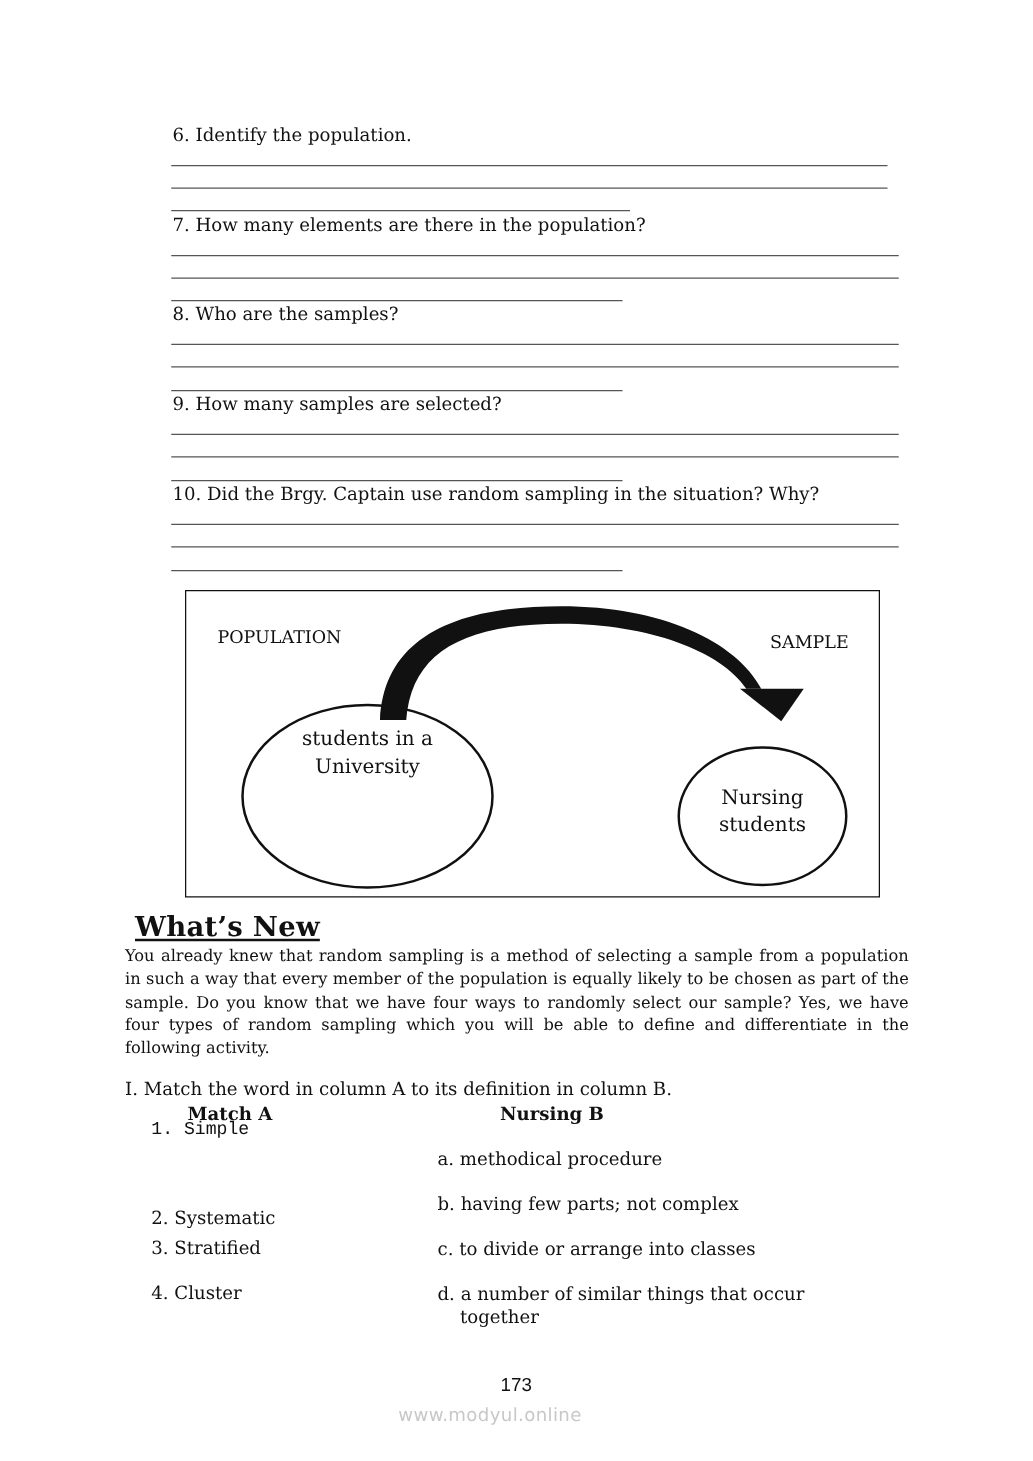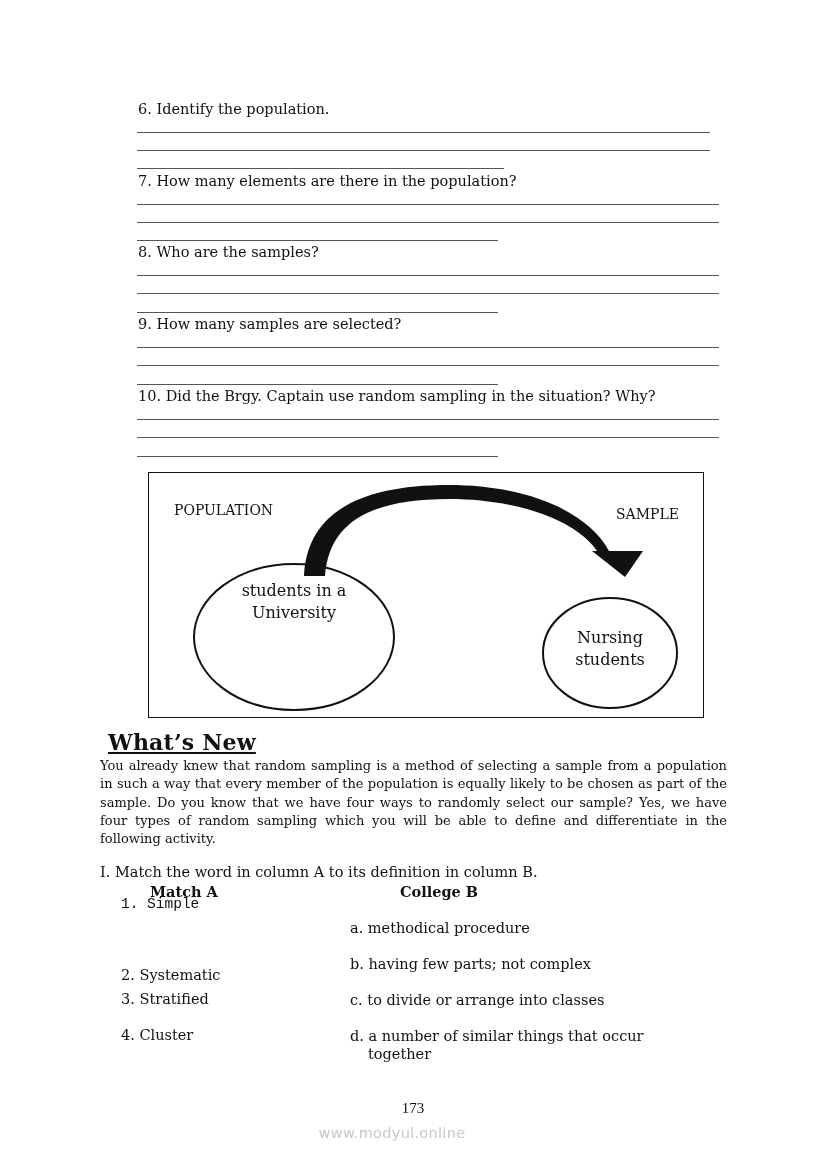--- a/index.html
+++ b/index.html
@@ -15,21 +15,21 @@
   .ctext { position: absolute; text-align: center; font-size: 16px; line-height: 21.5px; }
   .heading { position: absolute; left: 108px; top: 729px; font-size: 22px; font-weight: bold;
              text-decoration: underline; font-family: "DejaVu Serif", serif; letter-spacing: 0.2px; }
   .para { position: absolute; left: 100px; top: 757px; width: 627px; font-size: 13px;
           line-height: 18.3px; text-align: justify; }
   .instr { position: absolute; left: 100px; top: 864px; font-size: 14.5px; }
   .colhead { position: absolute; font-size: 14.5px; font-weight: bold; }
   .item { position: absolute; font-size: 14.5px; white-space: nowrap; }
   .defn { position: absolute; font-size: 14.5px; line-height: 18px; }
   .pagenum { position: absolute; left: 0; width: 826px; top: 1100px; text-align: center;
-             font-family: Liberation Serif, serif; font-size: 15px; color: #111; }
+             font-family: Liberation Sans, sans-serif; font-size: 15px; color: #111; }
   .watermark { position: absolute; left: 0; width: 784px; top: 1125px; text-align: center;
                font-family: "DejaVu Sans", sans-serif; font-size: 14.5px; color: #c8c8c8; letter-spacing: 0.3px; }
 </style>
 </head>
 <body>
 
 <div class="abs q" style="top:101px;">6. Identify the population.</div>
 <div class="line" style="top:132px; width:573px;"></div>
 <div class="line" style="top:150px; width:573px;"></div>
 <div class="line" style="top:168px; width:367px;"></div>
@@ -75,21 +75,21 @@
     <div>Nursing</div>
     <div>students</div>
   </div>
 </div>
 
 <div class="heading">What’s New</div>
 <div class="para">You already knew that random sampling is a method of selecting a sample from a population in such a way that every member of the population is equally likely to be chosen as part of the sample. Do you know that we have four ways to randomly select our sample? Yes, we have four types of random sampling which you will be able to define and differentiate in the following activity.</div>
 
 <div class="instr">I.  Match the word in column A to its definition in column B.</div>
 <div class="colhead" style="left:150px; top:883px;">Match A</div>
-<div class="colhead" style="left:400px; top:883px;">College B</div>
+<div class="colhead" style="left:400px; top:883px;">Nursing B</div>
 
 <div class="item" style="left:121px; top:896px;font-family:Liberation Mono, monospace;">1. Simple</div>
 <div class="item" style="left:121px; top:955px;margin-top:12px;">2. Systematic</div>
 <div class="item" style="left:121px; top:991px;">3. Stratified</div>
 <div class="item" style="left:121px; top:1027px;">4. Cluster</div>
 
 <div class="defn" style="left:350px; top:919px; width:330px;">a. methodical procedure</div>
 <div class="defn" style="left:350px; top:955px; width:330px;">b. having few parts; not complex</div>
 <div class="defn" style="left:350px; top:991px; width:330px;">c. to divide or arrange into classes</div>
 <div class="defn" style="left:350px; top:1027px; width:310px; padding-left:18px; text-indent:-18px;">d. a number of similar things that occur together</div>

